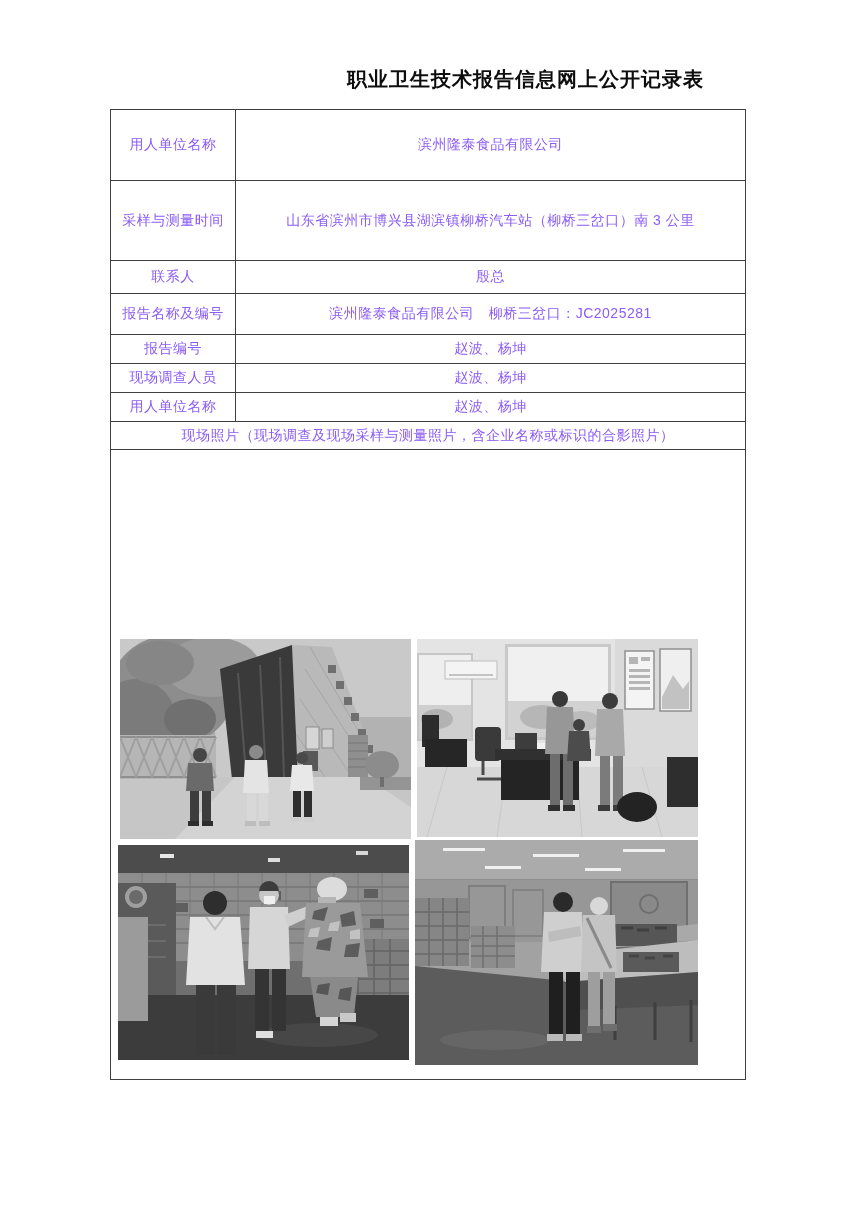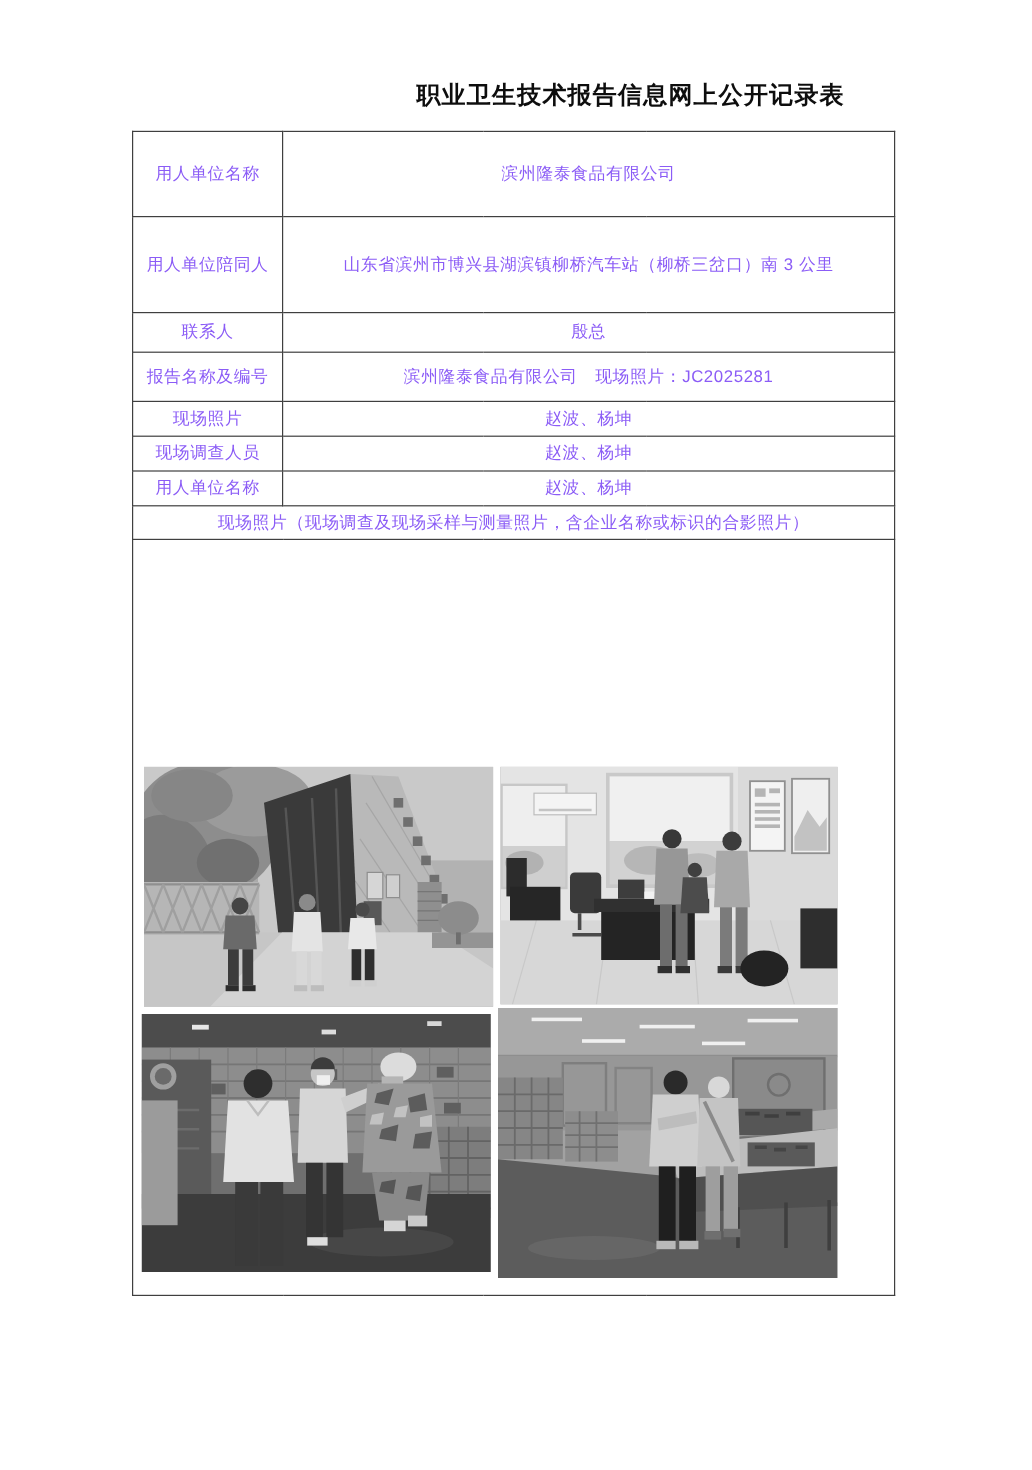--- a/index.html
+++ b/index.html
@@ -47,36 +47,36 @@
         <col style="width:207px">
       </colgroup>
 
     <tbody>
         <tr class="h72">
       <td>用人单位名称</td>
       <td colspan="3">滨州隆泰食品有限公司</td>
     </tr>
 
     <tr class="h81">
-      <td>用人单位陪同人</td>
+      <td>采样与测量时间</td>
       <td colspan="3">山东省滨州市博兴县湖滨镇柳桥汽车站（柳桥三岔口）南 3 公里</td>
     </tr>
 
     <tr class="h34">
       <td>联系人</td>
       <td colspan="3">殷总</td>
     </tr>
 
     <tr class="h42">
       <td>报告名称及编号</td>
-      <td colspan="3">滨州隆泰食品有限公司　现场照片：JC2025281</td>
+      <td colspan="3">滨州隆泰食品有限公司　柳桥三岔口：JC2025281</td>
     </tr>
 
     <tr class="h30">
-      <td>现场照片</td>
+      <td>报告编号</td>
       <td colspan="3">赵波、杨坤</td>
     </tr>
 
     <tr class="h30">
       <td>现场调查人员</td>
       <td colspan="3">赵波、杨坤</td>
     </tr>
 
 
     <tr class="h30">

